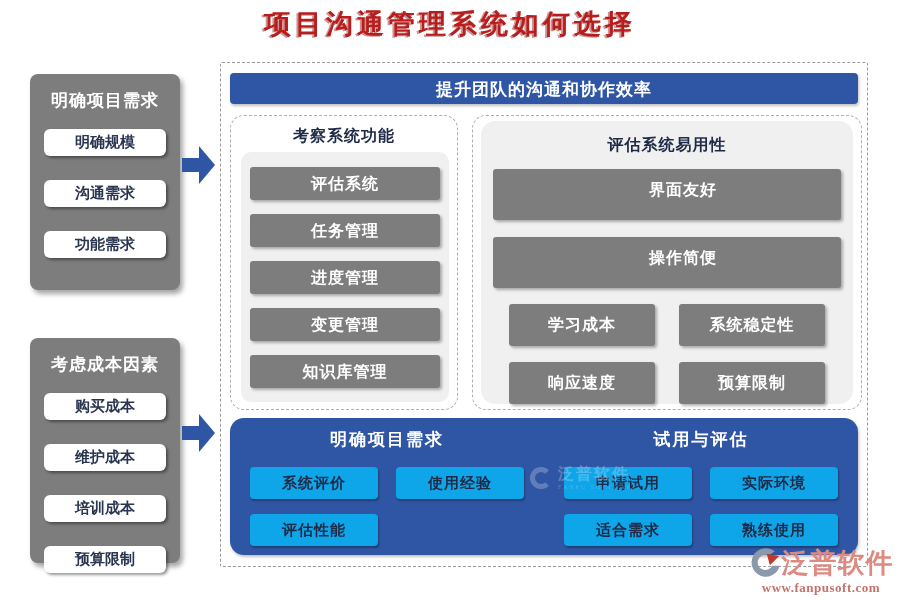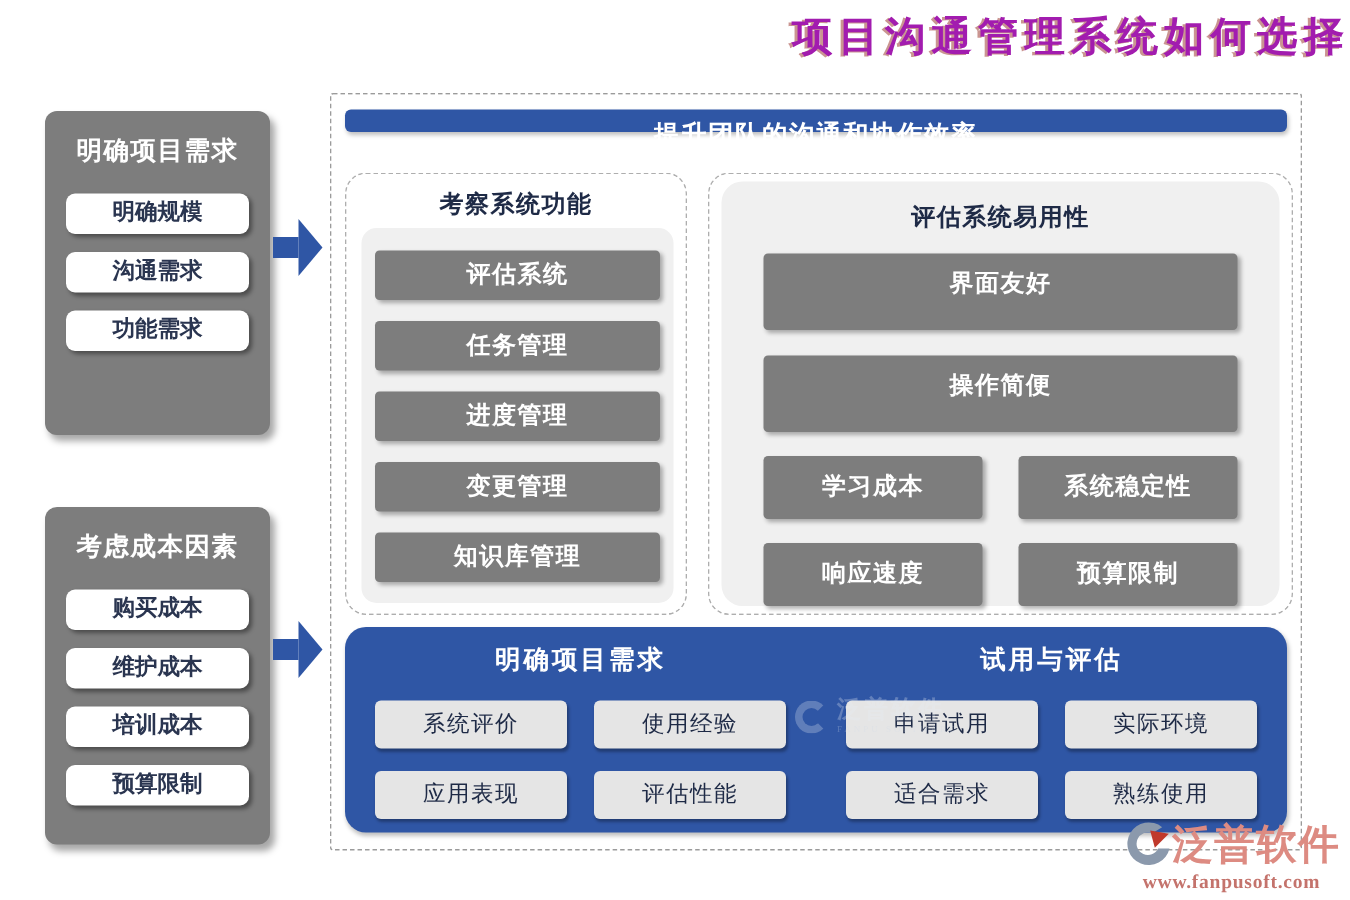--- a/index.html
+++ b/index.html
@@ -1,48 +1,48 @@
 <!DOCTYPE html>
 <html><head>
 <meta charset="utf-8">
 <style>
   html,body{margin:0;padding:0;background:#fff;}
   .stage{position:relative;width:900px;height:600px;background:#fff;overflow:hidden;
          font-family:"Liberation Serif","DejaVu Serif",serif;}
 
   
-  .title{position:absolute;left:0;top:6px;width:100%;text-align:right;margin:0;
-         font-size:27px;font-weight:bold;color:#a21caf;letter-spacing:4px;
+  .title{position:absolute;left:0;top:6px;width:100%;text-align:center;margin:0;
+         font-size:27px;font-weight:bold;color:#b91c1c;letter-spacing:4px;
          text-shadow:-2px 1px 0 rgba(158,62,54,.55);}
 
   
   .panel{position:absolute;left:30px;width:150px;background:#7d7d7d;border-radius:8px;
          box-shadow:3px 4px 5px rgba(0,0,0,.35);display:flex;flex-direction:column;align-items:center;}
   .panel-1{top:74px;height:216px;}
   .panel-2{top:338px;height:225px;}
   .panel-header{color:#fff;font-size:17px;font-weight:bold;margin-top:15px;letter-spacing:1px;}
   .panel-item{width:122px;height:27px;line-height:27px;background:#fff;border-radius:6px;
               text-align:center;color:#2a3550;font-size:15px;font-weight:bold;
-              box-shadow:2px 2px 3px rgba(0,0,0,.4);margin-top:12px;}
+              box-shadow:2px 2px 3px rgba(0,0,0,.4);margin-top:24px;}
   .panel .panel-item:nth-of-type(2){margin-top:17px;}
 
   
   .arrow{position:absolute;width:33px;height:38px;}
   .arrow-1{left:182px;top:146px;}
   .arrow-2{left:182px;top:414px;}
   .arrow::before{content:'';position:absolute;left:0;top:12px;width:17px;height:14px;background:#2f56a5;}
   .arrow::after{content:'';position:absolute;left:17px;top:0;width:0;height:0;
                 border-top:19px solid transparent;border-bottom:19px solid transparent;
                 border-left:16px solid #2f56a5;}
 
   
   .main-frame{position:absolute;left:220px;top:62px;width:648px;height:505px;
               border:1px dashed #9b9b9b;border-radius:2px;box-sizing:border-box;}
 
-  .banner{position:absolute;left:230px;top:73px;width:628px;height:15px;line-height:33px;
+  .banner{position:absolute;left:230px;top:73px;width:628px;height:31px;line-height:33px;
           background:#2f56a5;border-radius:4px;text-align:center;color:#fff;
           font-size:17px;font-weight:bold;letter-spacing:1px;box-shadow:1px 2px 3px rgba(0,0,0,.25);}
 
   .box-title{text-align:center;font-size:16px;font-weight:bold;color:#1e2a46;letter-spacing:1px;}
 
   
   .func-box{position:absolute;left:230px;top:115px;width:228px;height:295px;
             border:1px dashed #aeaeae;border-radius:14px;box-sizing:border-box;}
   .func-box .box-title{margin-top:10px;}
   .func-container{position:absolute;left:10px;top:36px;width:208px;height:250px;background:#f0f0f0;
@@ -51,33 +51,33 @@
   .gray-btn{background:#7d7d7d;color:#fff;text-align:center;font-size:16px;font-weight:bold;
             border-radius:3px;box-shadow:2px 2px 3px rgba(0,0,0,.3);letter-spacing:1px;}
   .func-container .gray-btn{width:190px;height:33px;line-height:33px;}
 
   
   .usab-box{position:absolute;left:472px;top:115px;width:390px;height:295px;
             border:1px dashed #aeaeae;border-radius:14px;box-sizing:border-box;}
   .usab-container{position:absolute;left:8px;top:5px;right:8px;bottom:5px;background:#f0f0f0;
                   border-radius:14px;display:flex;flex-direction:column;align-items:center;}
   .usab-container .box-title{margin-top:14px;}
-  .usab-wide{width:316px;height:58px;line-height:42px;margin-top:13px;}
+  .usab-wide{width:316px;height:58px;line-height:42px;margin-top:13px;padding-left:32px;}
   .usab-wide + .usab-wide{margin-top:17px;}
   .usab-row{display:flex;gap:24px;margin-top:16px;}
   .usab-cell{width:146px;height:42px;line-height:42px;}
 
   
   .bottom-box{position:absolute;left:230px;top:418px;width:628px;height:137px;background:#2f56a5;
               border-radius:14px;display:flex;box-shadow:1px 2px 3px rgba(0,0,0,.25);}
   .b-section{flex:1;display:flex;flex-direction:column;align-items:center;}
   .b-title{color:#fff;font-size:17px;font-weight:bold;margin-top:10px;letter-spacing:2px;}
   .b-grid{display:grid;grid-template-columns:128px 128px;gap:15px 18px;margin-top:16px;}
-  .b-btn{height:32px;line-height:32px;background:#e5e5e5;border-radius:4px;text-align:center;
-         font-size:15px;font-weight:normal;color:#1e2a46;box-shadow:1px 2px 2px rgba(0,0,0,.3);
+  .b-btn{height:32px;line-height:32px;background:#0ea5e9;border-radius:4px;text-align:center;
+         font-size:15px;font-weight:bold;color:#1e2a46;box-shadow:1px 2px 2px rgba(0,0,0,.3);
          letter-spacing:1px;}
 
   
   .watermark{position:absolute;left:300px;top:48px;display:flex;align-items:center;gap:6px;
              opacity:.28;pointer-events:none;}
   .wm-icon{width:22px;height:22px;border:5px solid #dfe6f0;border-radius:50%;
            border-right-color:transparent;box-sizing:border-box;}
   .wm-col{display:flex;flex-direction:column;line-height:1;}
   .wm-text{color:#e8edf5;font-size:16px;font-weight:bold;letter-spacing:2px;}
   .wm-sub{color:#cfd9e8;font-size:6px;letter-spacing:2px;margin-top:2px;}
@@ -144,21 +144,20 @@
       </div>
     </div>
   </div>
 
   <div class="bottom-box">
     <div class="b-section">
       <div class="b-title">明确项目需求</div>
       <div class="b-grid">
         <div class="b-btn">系统评价</div>
         <div class="b-btn">使用经验</div>
-        <div class="b-btn">应用表现</div>
         <div class="b-btn">评估性能</div>
       </div>
     </div>
     <div class="b-section">
       <div class="b-title">试用与评估</div>
       <div class="b-grid">
         <div class="b-btn">申请试用</div>
         <div class="b-btn">实际环境</div>
         <div class="b-btn">适合需求</div>
         <div class="b-btn">熟练使用</div>

